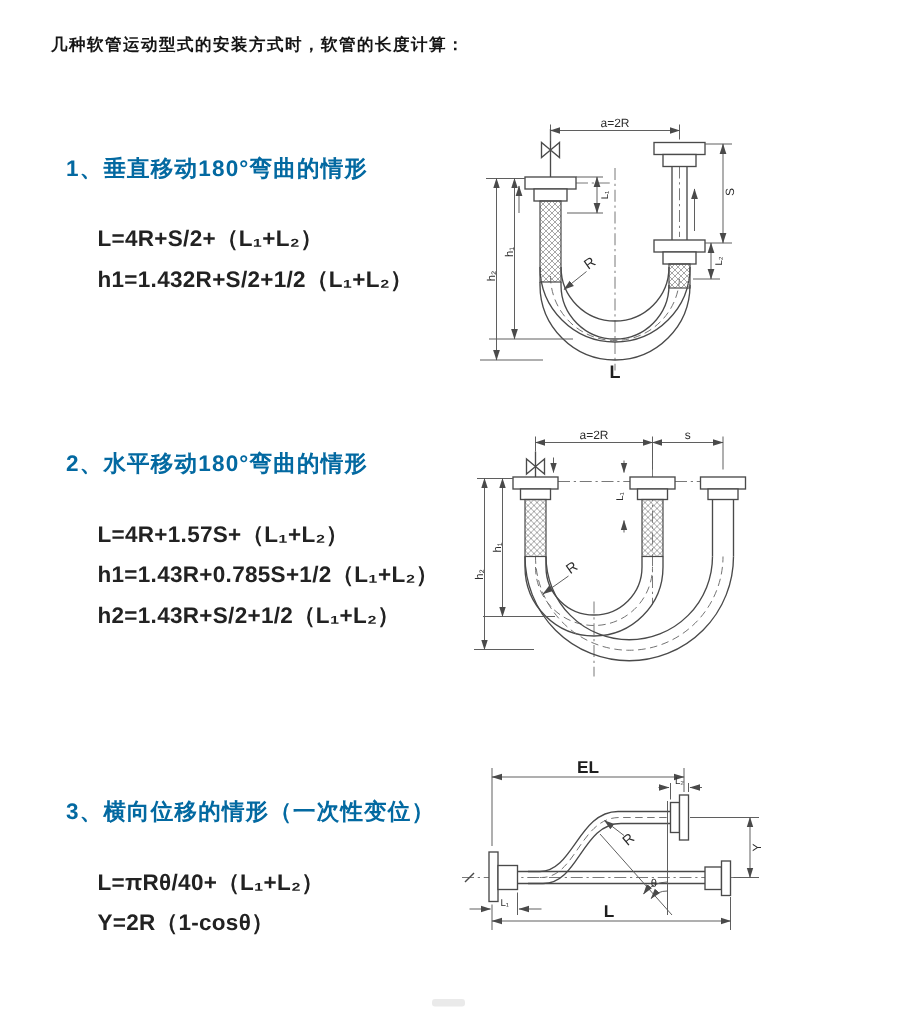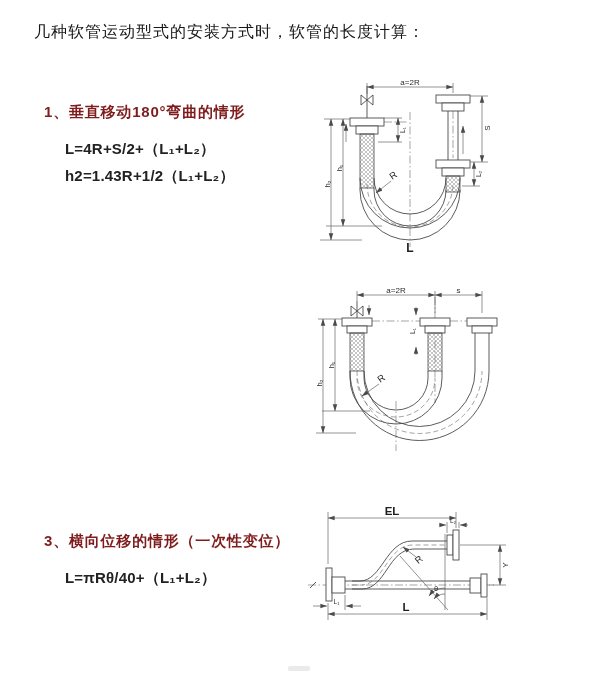--- a/index.html
+++ b/index.html
@@ -1,22 +1,22 @@
 <!DOCTYPE html>
 <html><head>
 <meta charset="utf-8">
 <style>
   *{margin:0;padding:0;box-sizing:border-box}
   html,body{width:600px;height:675px}
   body{background:#fff;font-family:"Liberation Sans","DejaVu Sans",sans-serif;position:relative;overflow:hidden;color:#1c1c1c}
   .page{position:absolute;inset:0;background:#fff}
-  .title{position:absolute;left:34px;top:22px;font-size:16px;font-weight:normal;letter-spacing:1px;color:#161616;white-space:nowrap}
+  .title{position:absolute;left:34px;top:22px;font-size:11px;font-weight:bold;letter-spacing:1px;color:#161616;white-space:nowrap}
   .section{position:absolute;left:44px}
-  .sec-head{font-size:15px;font-weight:bold;letter-spacing:0.8px;color:#7f1d1d;white-space:nowrap}
-  .formulas{margin-top:13px;margin-left:21px}
+  .sec-head{font-size:15px;font-weight:bold;letter-spacing:0.8px;color:#0369a1;white-space:nowrap}
+  .formulas{margin-top:24px;margin-left:21px}
   .formula{font-size:15px;font-weight:600;color:#222;height:27px;line-height:27px;letter-spacing:0.2px;white-space:nowrap}
   svg.diagram{position:absolute;overflow:visible}
   .ln{stroke:#4a4a4a;stroke-width:0.9;fill:none}
   .thin{stroke:#5a5a5a;stroke-width:0.65;fill:none}
   .dim-l{stroke:#5a5a5a;stroke-width:0.65;fill:none;marker-start:url(#ar);marker-end:url(#ar)}
   .dim-e{stroke:#5a5a5a;stroke-width:0.65;fill:none;marker-end:url(#ar)}
   .cl{stroke:#6a6a6a;stroke-width:0.6;fill:none;stroke-dasharray:8 2.5 1.5 2.5}
   .hd{stroke:#6f6f6f;stroke-width:0.65;fill:none;stroke-dasharray:5 3}
   .fit{fill:#fff;stroke:#4a4a4a;stroke-width:0.9}
   .valve{fill:#fff;stroke:#4a4a4a;stroke-width:0.9}
@@ -45,29 +45,38 @@
       </pattern>
     </defs>
   </svg>
 
   <div class="title">几种软管运动型式的安装方式时，软管的长度计算：</div>
 
   <div class="section" style="top:103px">
     <div class="sec-head">1、垂直移动180°弯曲的情形</div>
     <div class="formulas">
       <div class="formula">L=4R+S/2+（L₁+L₂）</div>
-      <div class="formula">h2=1.43R+1/2（L₁+L₂）</div>
+      <div class="formula">h1=1.432R+S/2+1/2（L₁+L₂）</div>
     </div>
   </div>
 
+  <div class="section" style="top:300px">
+    <div class="sec-head">2、水平移动180°弯曲的情形</div>
+    <div class="formulas">
+      <div class="formula">L=4R+1.57S+（L₁+L₂）</div>
+      <div class="formula">h1=1.43R+0.785S+1/2（L₁+L₂）</div>
+      <div class="formula">h2=1.43R+S/2+1/2（L₁+L₂）</div>
+    </div>
+  </div>
 
   <div class="section" style="top:532px">
     <div class="sec-head">3、横向位移的情形（一次性变位）</div>
     <div class="formulas">
       <div class="formula">L=πRθ/40+（L₁+L₂）</div>
+      <div class="formula">Y=2R（1-cosθ）</div>
     </div>
   </div>
 
   <svg class="diagram" style="left:312px;top:66px" width="278" height="200" viewBox="0 0 278 200">
 
     <g>
       <path class="cl" d="M98,46 V181"></path>
       <path class="cl" d="M72,56 H96"></path>
       <path class="cl" d="M141,45 V92"></path>
     </g>

